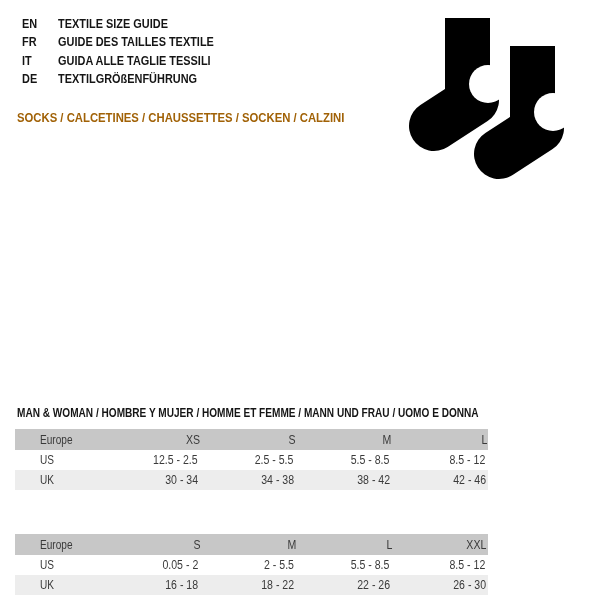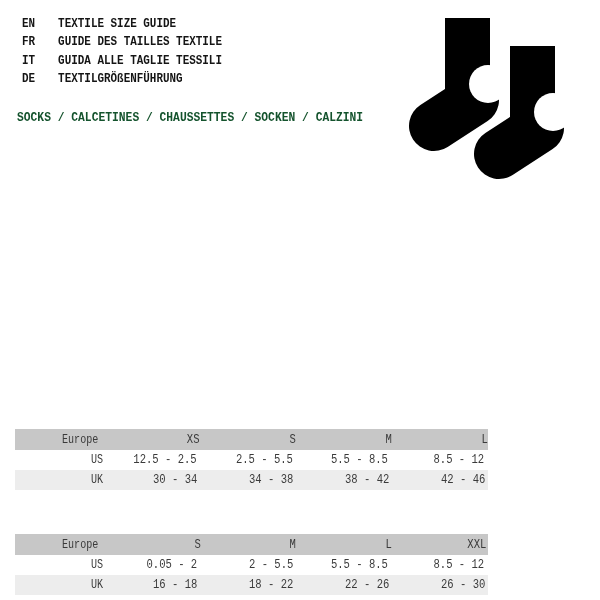--- a/index.html
+++ b/index.html
@@ -3,45 +3,45 @@
 <meta charset="utf-8">
 <style>
   html, body { margin: 0; padding: 0; }
   body {
     width: 600px; height: 600px;
     background: #ffffff;
     font-family: "Liberation Sans", sans-serif;
     color: #111;
     overflow: hidden;
   }
-  .canvas { position: relative; width: 600px; height: 600px; font-family: Liberation Mono, monospace; }
+  .canvas { position: relative; width: 600px; height: 600px; }
 
   
   .cx  { display: inline-block; transform: scaleX(0.84); transform-origin: 0 50%; white-space: nowrap; }
   .cx2 { display: inline-block; transform: scaleX(0.87); transform-origin: 0 50%; white-space: nowrap; }
   .cxc { display: inline-block; transform: scaleX(0.88); transform-origin: 50% 50%; white-space: nowrap; }
 
   
   .lang-block { position: absolute; left: 22px; top: 14px; }
   .lang-row { height: 18.5px; display: flex; align-items: center; font-size: 13px; font-weight: bold; color: #151515; }
   .lang-code { display: inline-block; width: 43px; }
 
   
-  .product-heading { position: absolute; left: 17px; top: 110px; font-size: 13px; font-weight: bold; color: #14532d; }
+  .product-heading { position: absolute; left: 17px; top: 110px; font-size: 13px; font-weight: bold; color: #a16207; }
 
   
   .socks-art { position: absolute; left: 405px; top: 10px; width: 170px; height: 180px; }
 
   
   .size-table { position: absolute; left: 15px; width: 473px; }
   .tbl-title { position: absolute; left: 2px; top: -23px; font-size: 12px; font-weight: bold; color: #151515; }
   .t-row { display: flex; align-items: center; font-size: 12px; color: #3a3a3a; }
   .t-row.head { height: 21px; }
   .t-row.body { height: 20px; }
-  .t-cell-region { width: 90px; padding-left: 16px; box-sizing: border-box; text-align: right; }
+  .t-cell-region { width: 90px; padding-left: 25px; box-sizing: border-box; text-align: left; }
   .t-cell { flex: 1; text-align: right; }
   .tbl-1 { top: 429px; }
   .tbl-2 { top: 534px; }
 </style>
 </head>
 <body>
 
 <div class="canvas">
 
   <div class="lang-block">
@@ -74,20 +74,23 @@
     <g transform="translate(65,28)">
       <rect x="35" y="3" width="55" height="96" fill="#ffffff"></rect>
       <path d="M69,90 L29,116" stroke="#ffffff" stroke-width="62" stroke-linecap="round" fill="none"></path>
       <rect x="40" y="8" width="45" height="86" fill="#000000"></rect>
       <path d="M69,90 L29,116" stroke="#000000" stroke-width="50" stroke-linecap="round" fill="none"></path>
       <circle cx="83" cy="74" r="19" fill="#ffffff"></circle>
     </g>
   </svg>
 
   <div class="size-table tbl-1">
+    <div class="tbl-title">
+      <span class="cx">MAN &amp; WOMAN / HOMBRE Y MUJER / HOMME ET FEMME / MANN UND FRAU / UOMO E DONNA</span>
+    </div>
     <div class="t-row head" style="background:#c7c7c7;">
       <div class="t-cell-region"><span class="cx">Europe</span></div>
       <div class="t-cell"><span class="cxc">XS</span></div>
       <div class="t-cell"><span class="cxc">S</span></div>
       <div class="t-cell"><span class="cxc">M</span></div>
       <div class="t-cell"><span class="cxc">L</span></div>
     </div>
     <div class="t-row body" style="background:#ffffff;">
       <div class="t-cell-region"><span class="cx">US</span></div>
       <div class="t-cell"><span class="cxc">12.5 - 2.5</span></div>

